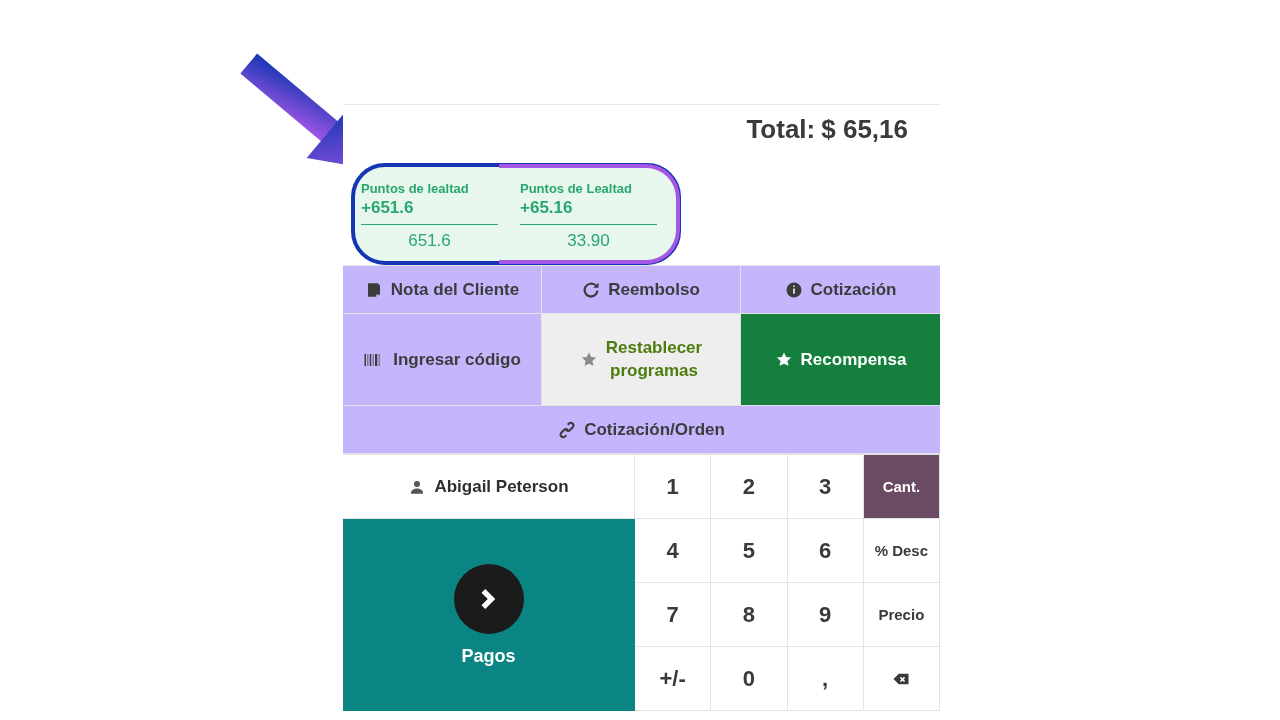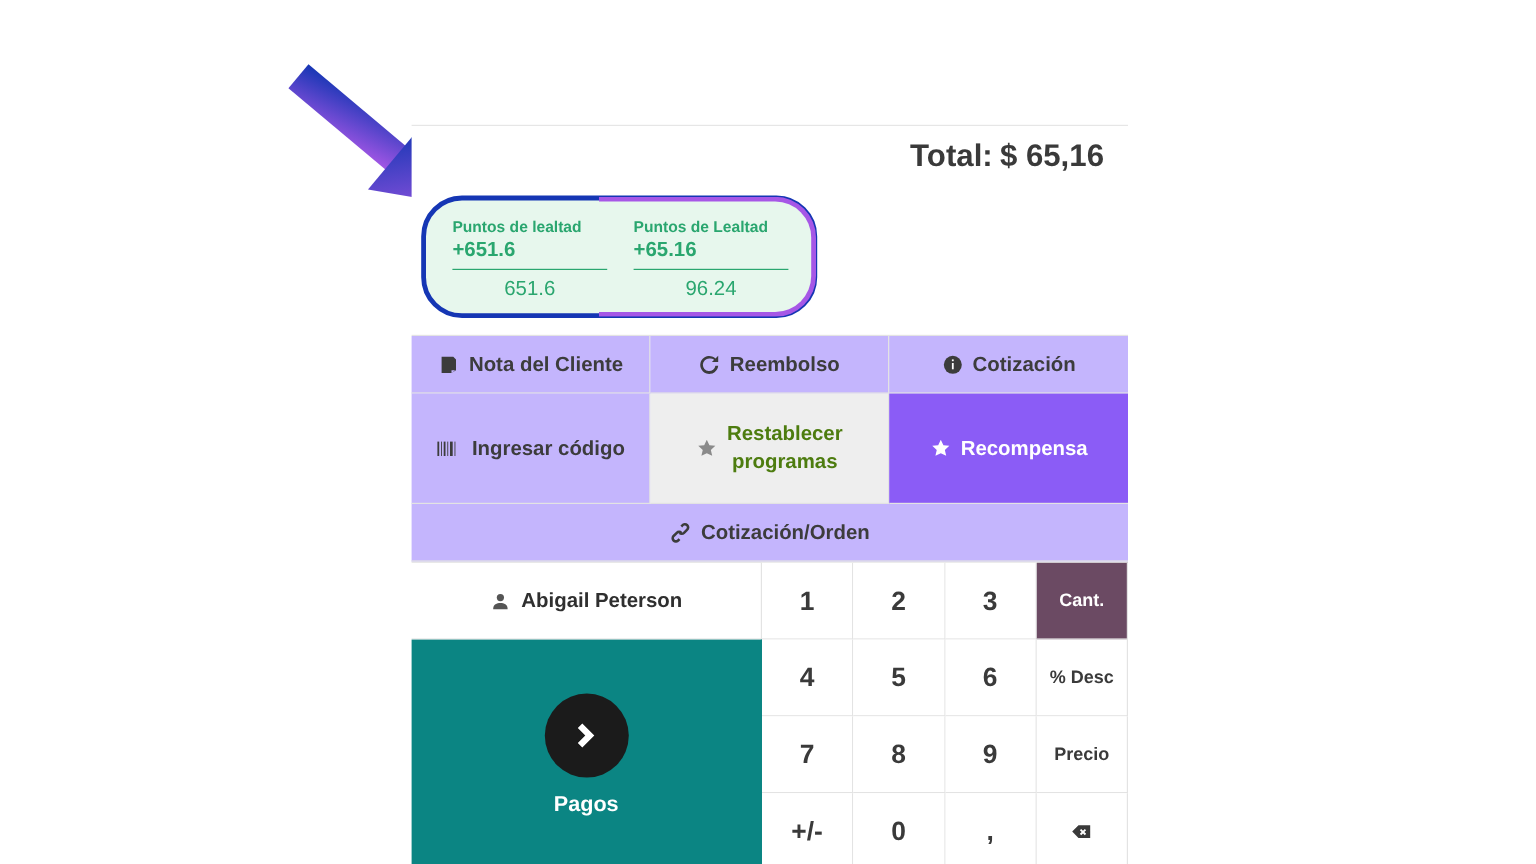--- a/index.html
+++ b/index.html
@@ -6,38 +6,38 @@
   *{box-sizing:border-box}
   .stage{position:relative;width:1280px;height:720px}
 
   
   .arrow-wrap{position:absolute;left:210px;top:30px;width:200px;height:170px;pointer-events:none}
   .arrow-wrap svg{width:100%;height:100%}
 
   
   .pos{position:absolute;left:343px;top:104px;width:597px;border:1px solid #e6e6e6;border-left:0;border-right:0;border-bottom:0;background:#fff}
 
-  .total-row{height:48px;display:flex;align-items:center;justify-content:flex-end;padding:0 20px;font-size:26px;font-weight:700;color:#3a3a3a}
+  .total-row{height:48px;display:flex;align-items:center;justify-content:flex-end;padding:0 32px;font-size:26px;font-weight:700;color:#3a3a3a}
   .total-row .lbl{margin-right:6px}
 
-  .loyalty-wrap{background:#e7f7ed;border:4px solid #1536b4;border-radius:34px;position:relative;padding:14px 20px 10px 22px;width:330px;margin:10px 0 14px 8px}
+  .loyalty-wrap{background:#e7f7ed;border:4px solid #1536b4;border-radius:34px;position:relative;padding:14px 20px 10px 6px;width:330px;margin:10px 0 0 8px}
   .loyalty-wrap::before{content:"";position:absolute;right:-3px;top:-3px;bottom:-3px;width:55%;border:4px solid #a657e6;border-left:0;border-radius:0 34px 34px 0;pointer-events:none}
   .loy-cols{display:flex;gap:22px}
   .loy-col{flex:1;color:#2aa66f}
   .loy-title{font-size:13px;font-weight:700;margin-bottom:2px}
   .loy-add{font-size:17px;font-weight:600;border-bottom:1px solid #2aa66f;padding-bottom:6px}
   .loy-total{font-size:17px;font-weight:500;text-align:center;padding-top:6px}
 
   .btn-grid{display:grid;grid-template-columns:1fr 1fr 1fr;border-top:1px solid #e3e3e3}
   .btn-cell{display:flex;align-items:center;justify-content:center;gap:8px;height:48px;font-size:17px;font-weight:600;color:#3c3c3c;background:#c4b5fd;border-right:1px solid #e3e3e3;border-bottom:1px solid #e3e3e3}
   .btn-cell:last-child{border-right:0}
   .btn-cell.tall{height:92px;flex-direction:column;gap:2px;font-weight:600}
   .btn-cell.tall .lines{display:flex;flex-direction:column;align-items:center;line-height:1.3;color:#4d7c0f}
   .btn-cell.disabled{background:#eeeeee;color:#8a8a8a}
-  .btn-cell.reward{background:#8b5cf6;color:#fff}
+  .btn-cell.reward{background:#15803d;color:#fff}
   .btn-cell.full{grid-column:1/4}
   .ico{display:inline-flex;align-items:center;justify-content:center;width:18px;height:18px}
   .ico svg{width:18px;height:18px}
   .ico.note svg,.ico.info svg,.ico.star svg,.ico.barcode svg,.ico.link svg,.ico.undo svg,.ico.user svg,.ico.bksp svg{fill:currentColor}
   .ico.undo svg{transform:scaleX(-1)}
 
   
   .kpwrap{display:grid;grid-template-columns:292px 1fr;border-top:1px solid #e3e3e3}
   .cust-cell{display:flex;align-items:center;justify-content:center;gap:8px;height:64px;font-size:17px;font-weight:600;border-right:1px solid #e3e3e3;border-bottom:1px solid #e3e3e3}
   .cust-cell .ico{color:#555}
@@ -87,21 +87,21 @@
     <div class="loyalty-wrap">
       <div class="loy-cols">
         <div class="loy-col">
           <div class="loy-title">Puntos de lealtad</div>
           <div class="loy-add">+651.6</div>
           <div class="loy-total">651.6</div>
         </div>
         <div class="loy-col">
           <div class="loy-title">Puntos de Lealtad</div>
           <div class="loy-add">+65.16</div>
-          <div class="loy-total">96.24</div>
+          <div class="loy-total">33.90</div>
         </div>
       </div>
     </div>
 
     <div class="btn-grid">
       <div class="btn-cell">
         <span class="ico note">
             <svg viewBox="0 0 24 24">
               <path d="M4 3h13l3 3v12l-5 3H4zM15 18v3l4-3z"></path>
             </svg>

